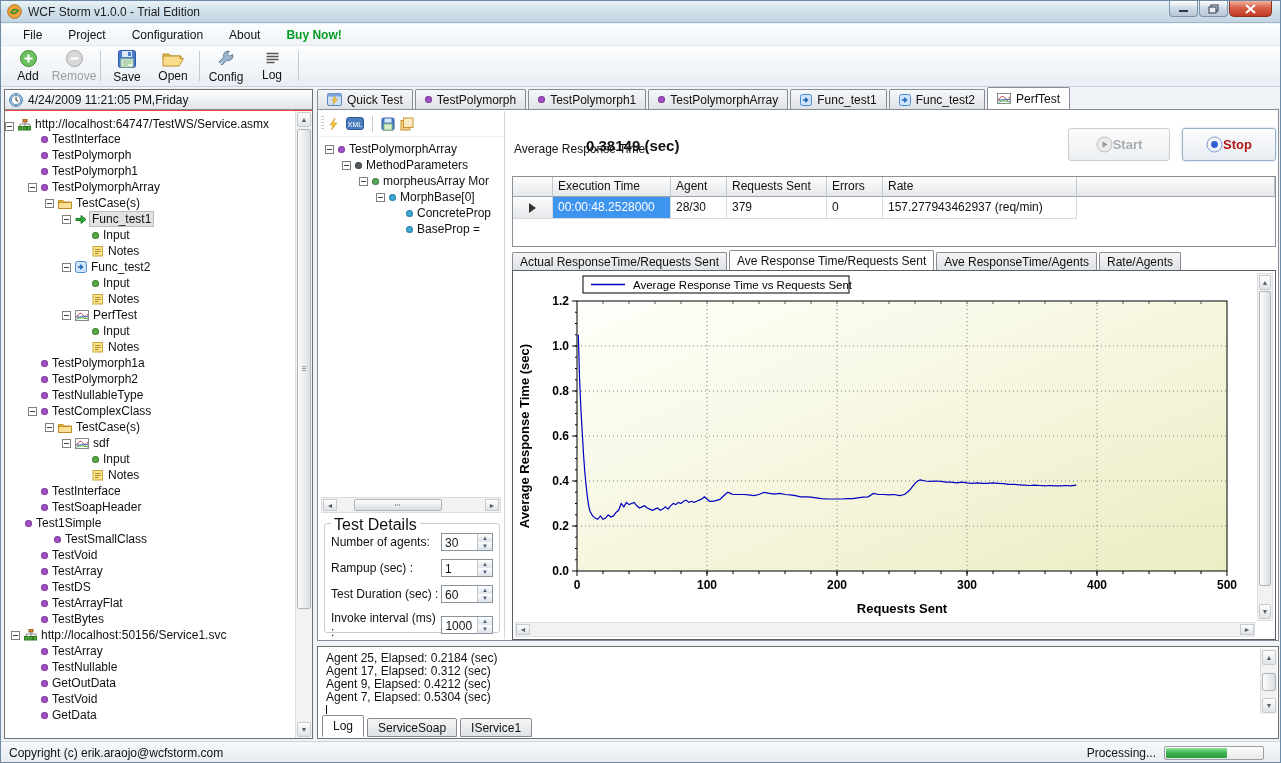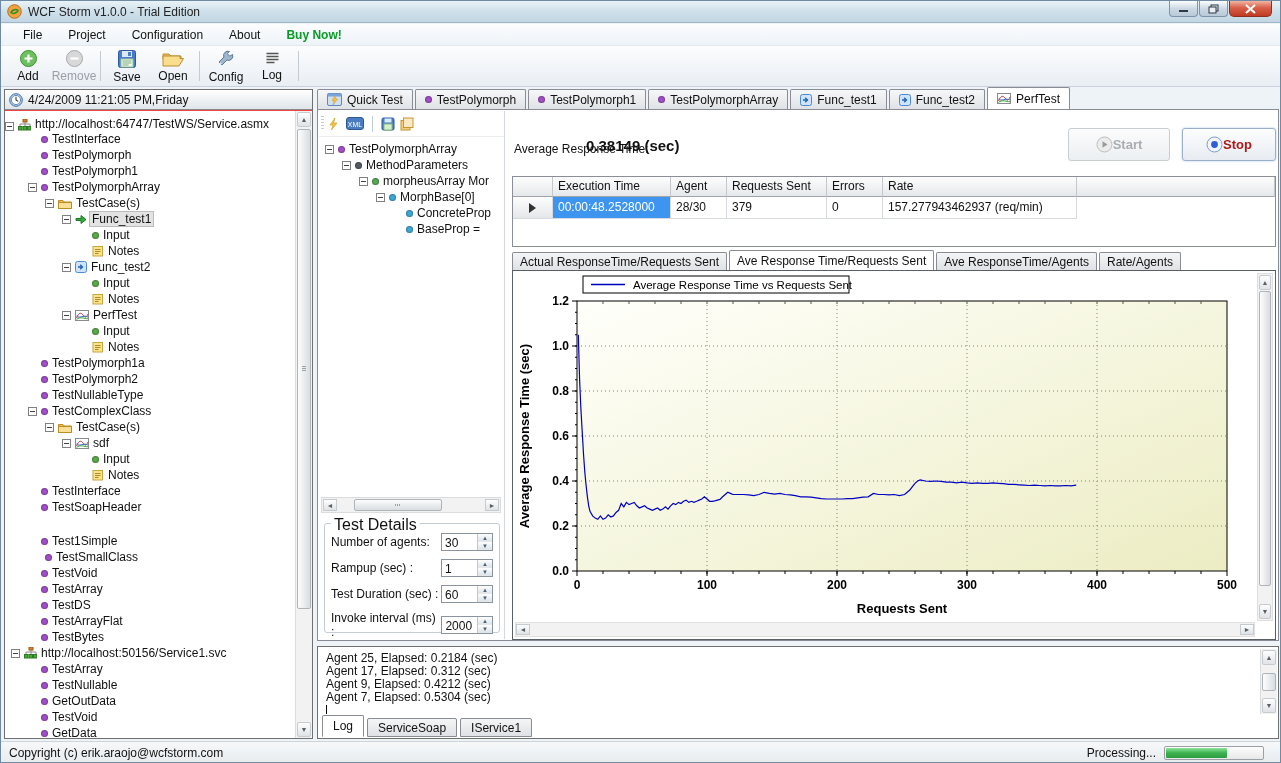--- a/index.html
+++ b/index.html
@@ -437,28 +437,28 @@
           </span>
           <span class="tlabel">TestInterface</span>
         </div>
         <div class="trow" style="padding-left: 23px;">
           <span class="exp-space"></span>
           <span class="icon">
             <span class="dot" style="background:#a34fc9;box-shadow:inset 0 0 1px 1px rgba(0,0,0,.25);"></span>
           </span>
           <span class="tlabel">TestSoapHeader</span>
         </div>
-        <div class="trow" style="padding-left: 23px; margin-top: 18px;">
+        <div class="trow" style="padding-left: 7px;">
           <span class="exp-space"></span>
           <span class="icon">
             <span class="dot" style="background:#a34fc9;box-shadow:inset 0 0 1px 1px rgba(0,0,0,.25);"></span>
           </span>
           <span class="tlabel">Test1Simple</span>
         </div>
-        <div class="trow" style="padding-left: 27px;">
+        <div class="trow" style="padding-left: 36px;">
           <span class="exp-space"></span>
           <span class="icon">
             <span class="dot" style="background:#a34fc9;box-shadow:inset 0 0 1px 1px rgba(0,0,0,.25);"></span>
           </span>
           <span class="tlabel">TestSmallClass</span>
         </div>
         <div class="trow" style="padding-left: 23px;">
           <span class="exp-space"></span>
           <span class="icon">
             <span class="dot" style="background:#a34fc9;box-shadow:inset 0 0 1px 1px rgba(0,0,0,.25);"></span>
@@ -722,21 +722,21 @@
                   <span class="sval">60</span>
                   <div class="sarr">
                     <div>▲</div>
                     <div>▼</div>
                   </div>
                 </div>
               </div>
               <div class="tdrow">
                 <span>Invoke interval (ms) :</span>
                 <div class="spin">
-                  <span class="sval">2000</span>
+                  <span class="sval">1000</span>
                   <div class="sarr">
                     <div>▲</div>
                     <div>▼</div>
                   </div>
                 </div>
               </div>
             </div>
         </div>
       </div>
 

